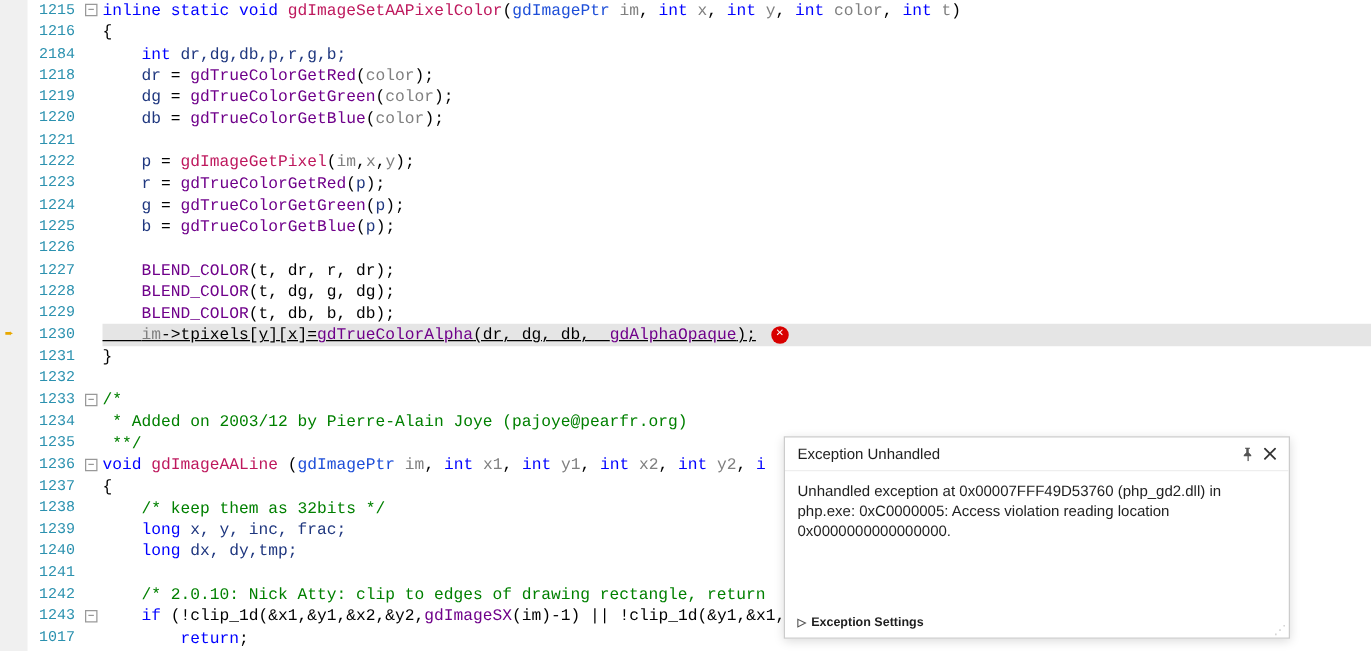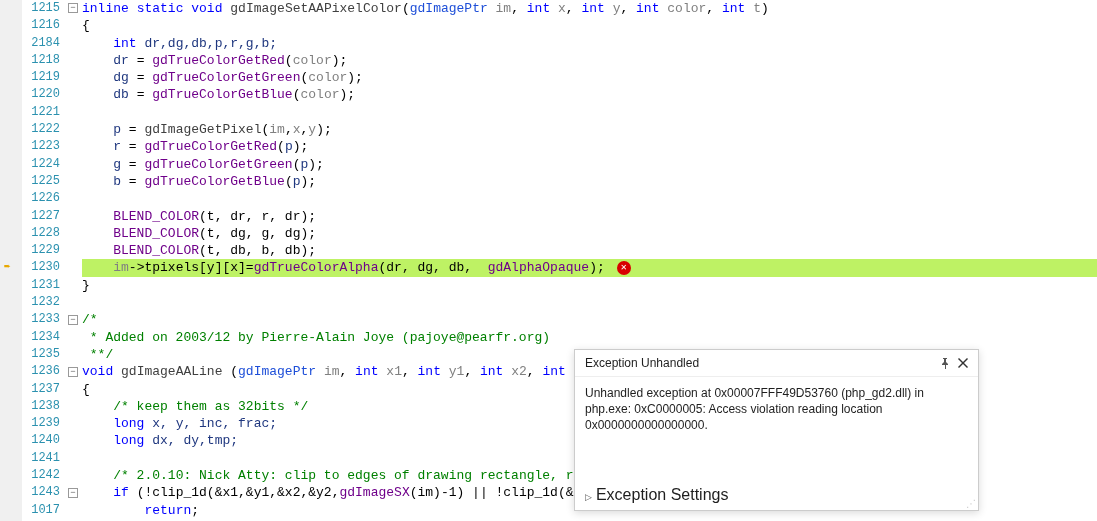--- a/index.html
+++ b/index.html
@@ -61,42 +61,42 @@
   flex: 1;
   line-height: 17.3px;
   white-space: pre;
   padding-top: 0;
   font-size: 13px;
 }
 .code-line { height: 17.3px; position: relative; }
 .ln { height: 17.3px; font-family: Liberation Mono, monospace; }
 .kw { color: #0000ff; }
 .type { color: #1d4ed8; }
-.fn { color: #404040; }
+.fn { color: #be185d; }
 .param { color: #808080; }
 .comment { color: #008000; }
 .local { color: #1f377f; }
 .macro { color: #6f008a; }
-.caret-line { background: #bef264; }
+.caret-line { background: #e5e5e5; text-decoration: underline; }
 .err-icon {
   display: inline-block;
   width: 14px; height: 14px;
   background: #d80000;
   border-radius: 50%;
   color: #fff;
   font-weight: bold;
   font-size: 10px;
   text-align: center;
   line-height: 14px;
   margin-left: 12px;
   vertical-align: middle;
 }
 .popup {
   position: absolute;
-  left: 574px;
+  left: 627px;
   top: 349px;
   width: 405px;
   height: 162px;
   background: #fff;
   border: 1px solid #ccc;
   box-shadow: 0 2px 8px rgba(0,0,0,0.15);
   font-family: 'Segoe UI', Arial, sans-serif;
   font-size: 12px;
   color: #1e1e1e;
 }
@@ -127,22 +127,23 @@
 }
 .popup-link {
   color: #0066cc;
   cursor: pointer;
   font-size: 12px;
   display: block;
   margin-bottom: 6px;
 }
 .popup-expand {
   color: #1e1e1e;
-  font-size: 16px;
-  cursor: pointer;
+  font-size: 10px;
+  cursor: pointer;
+  font-weight: bold;
 }
 .popup-expand::before {
   content: "▷";
   font-size: 9px;
   margin-right: 4px;
   color: #555;
 }
 .resize-grip {
   position: absolute;
   right: 2px;

